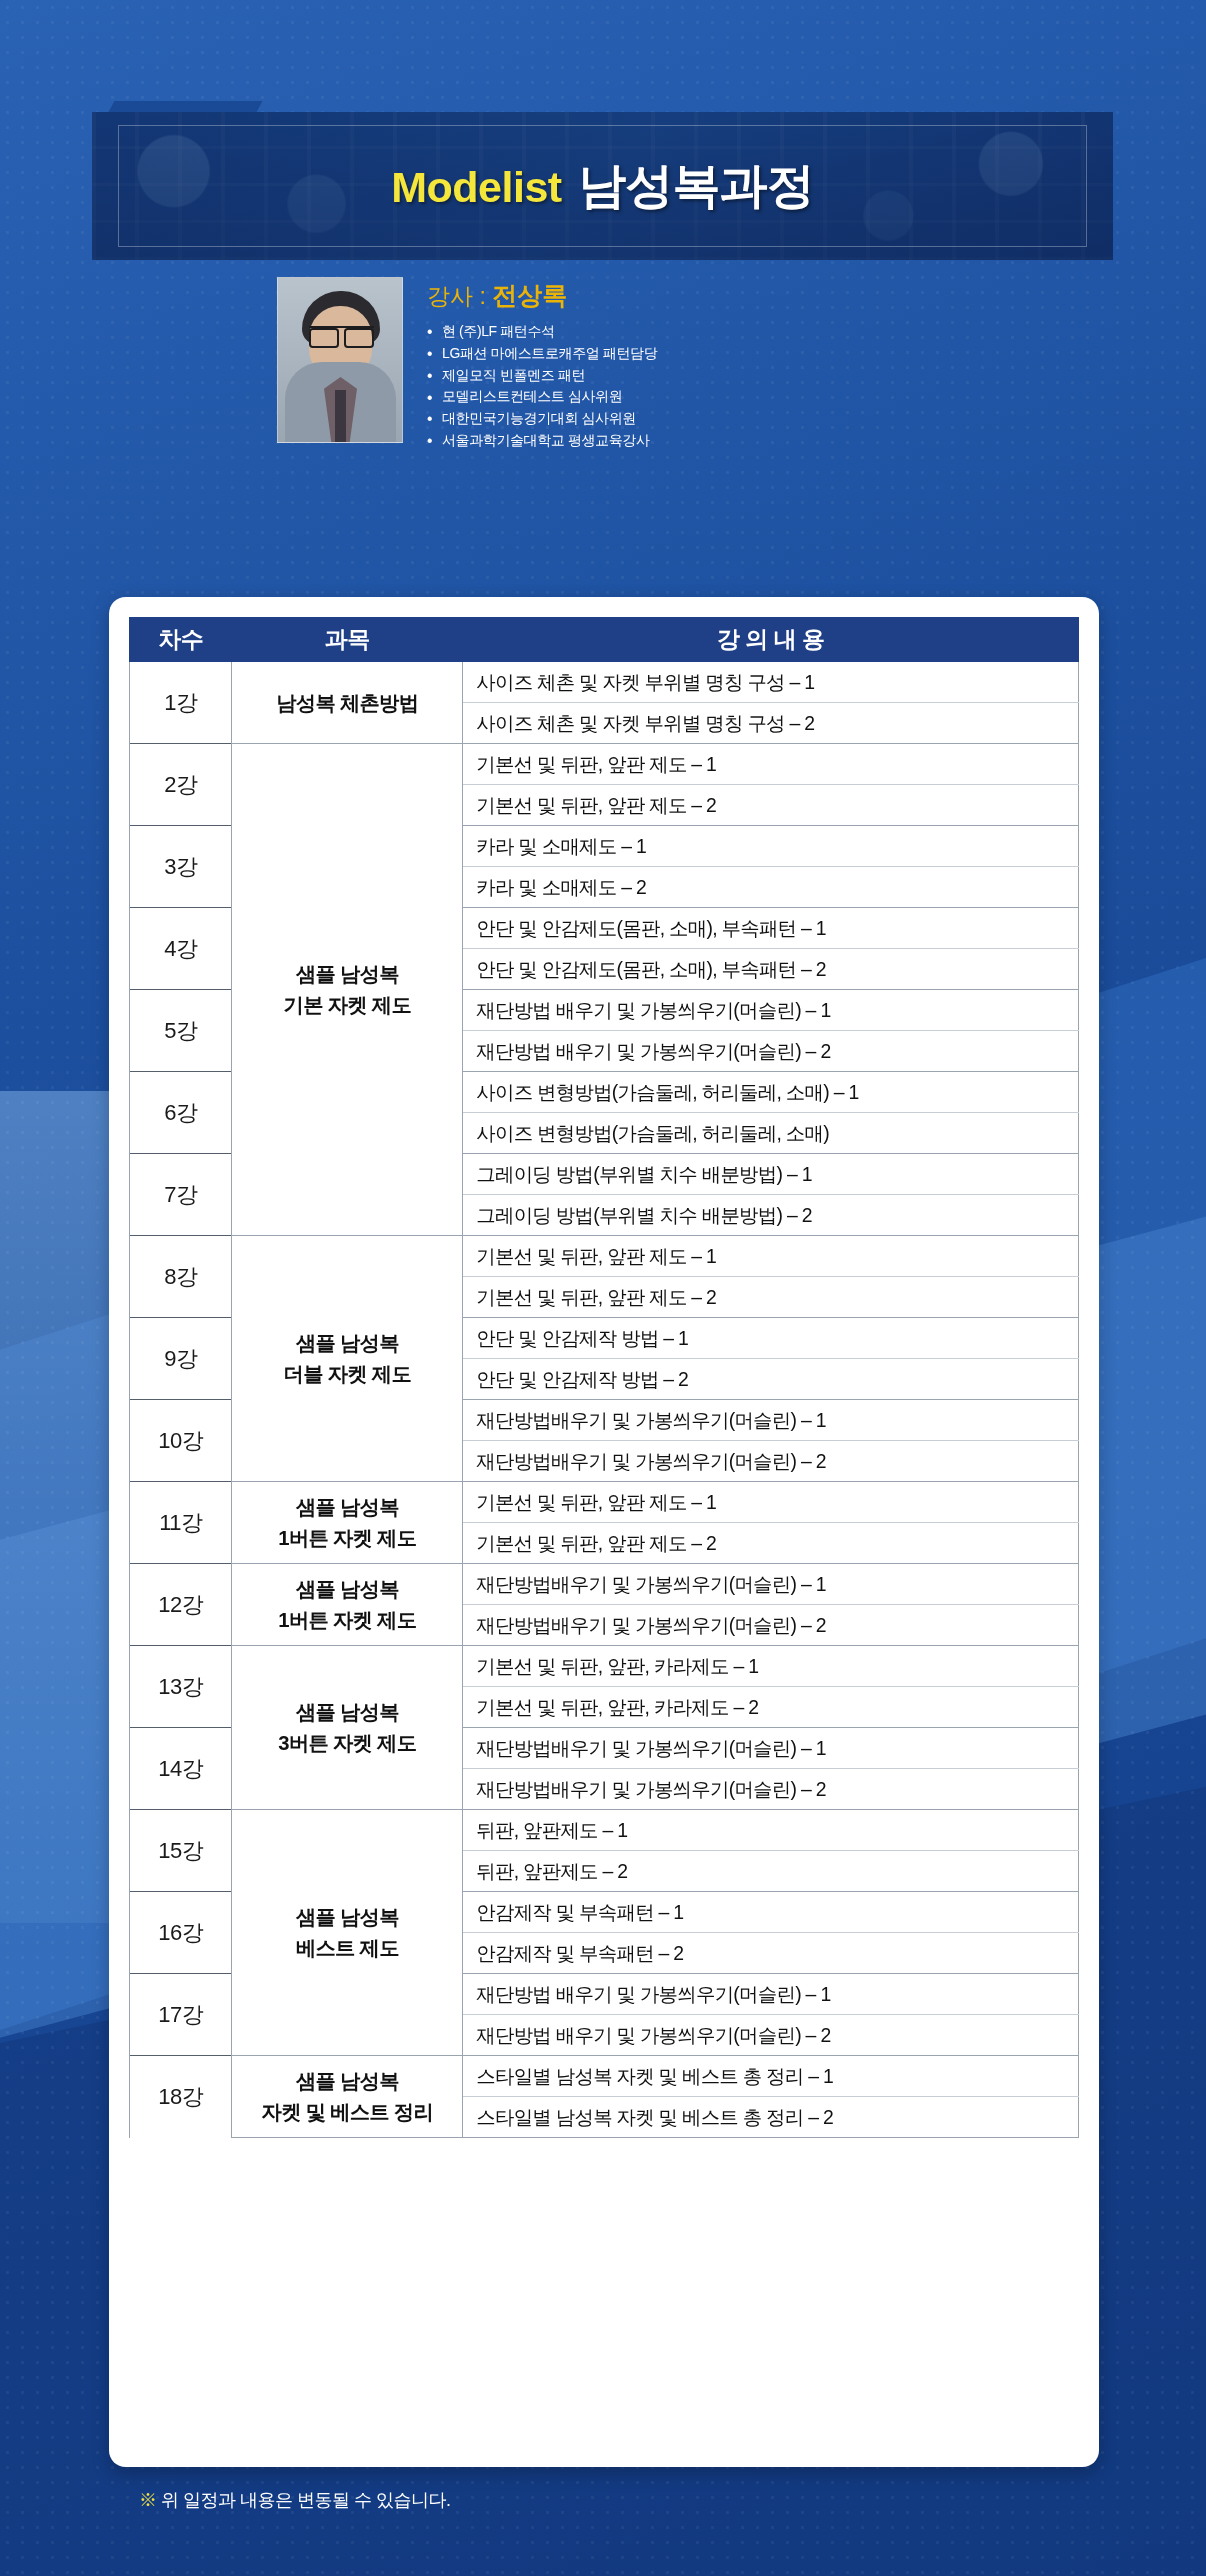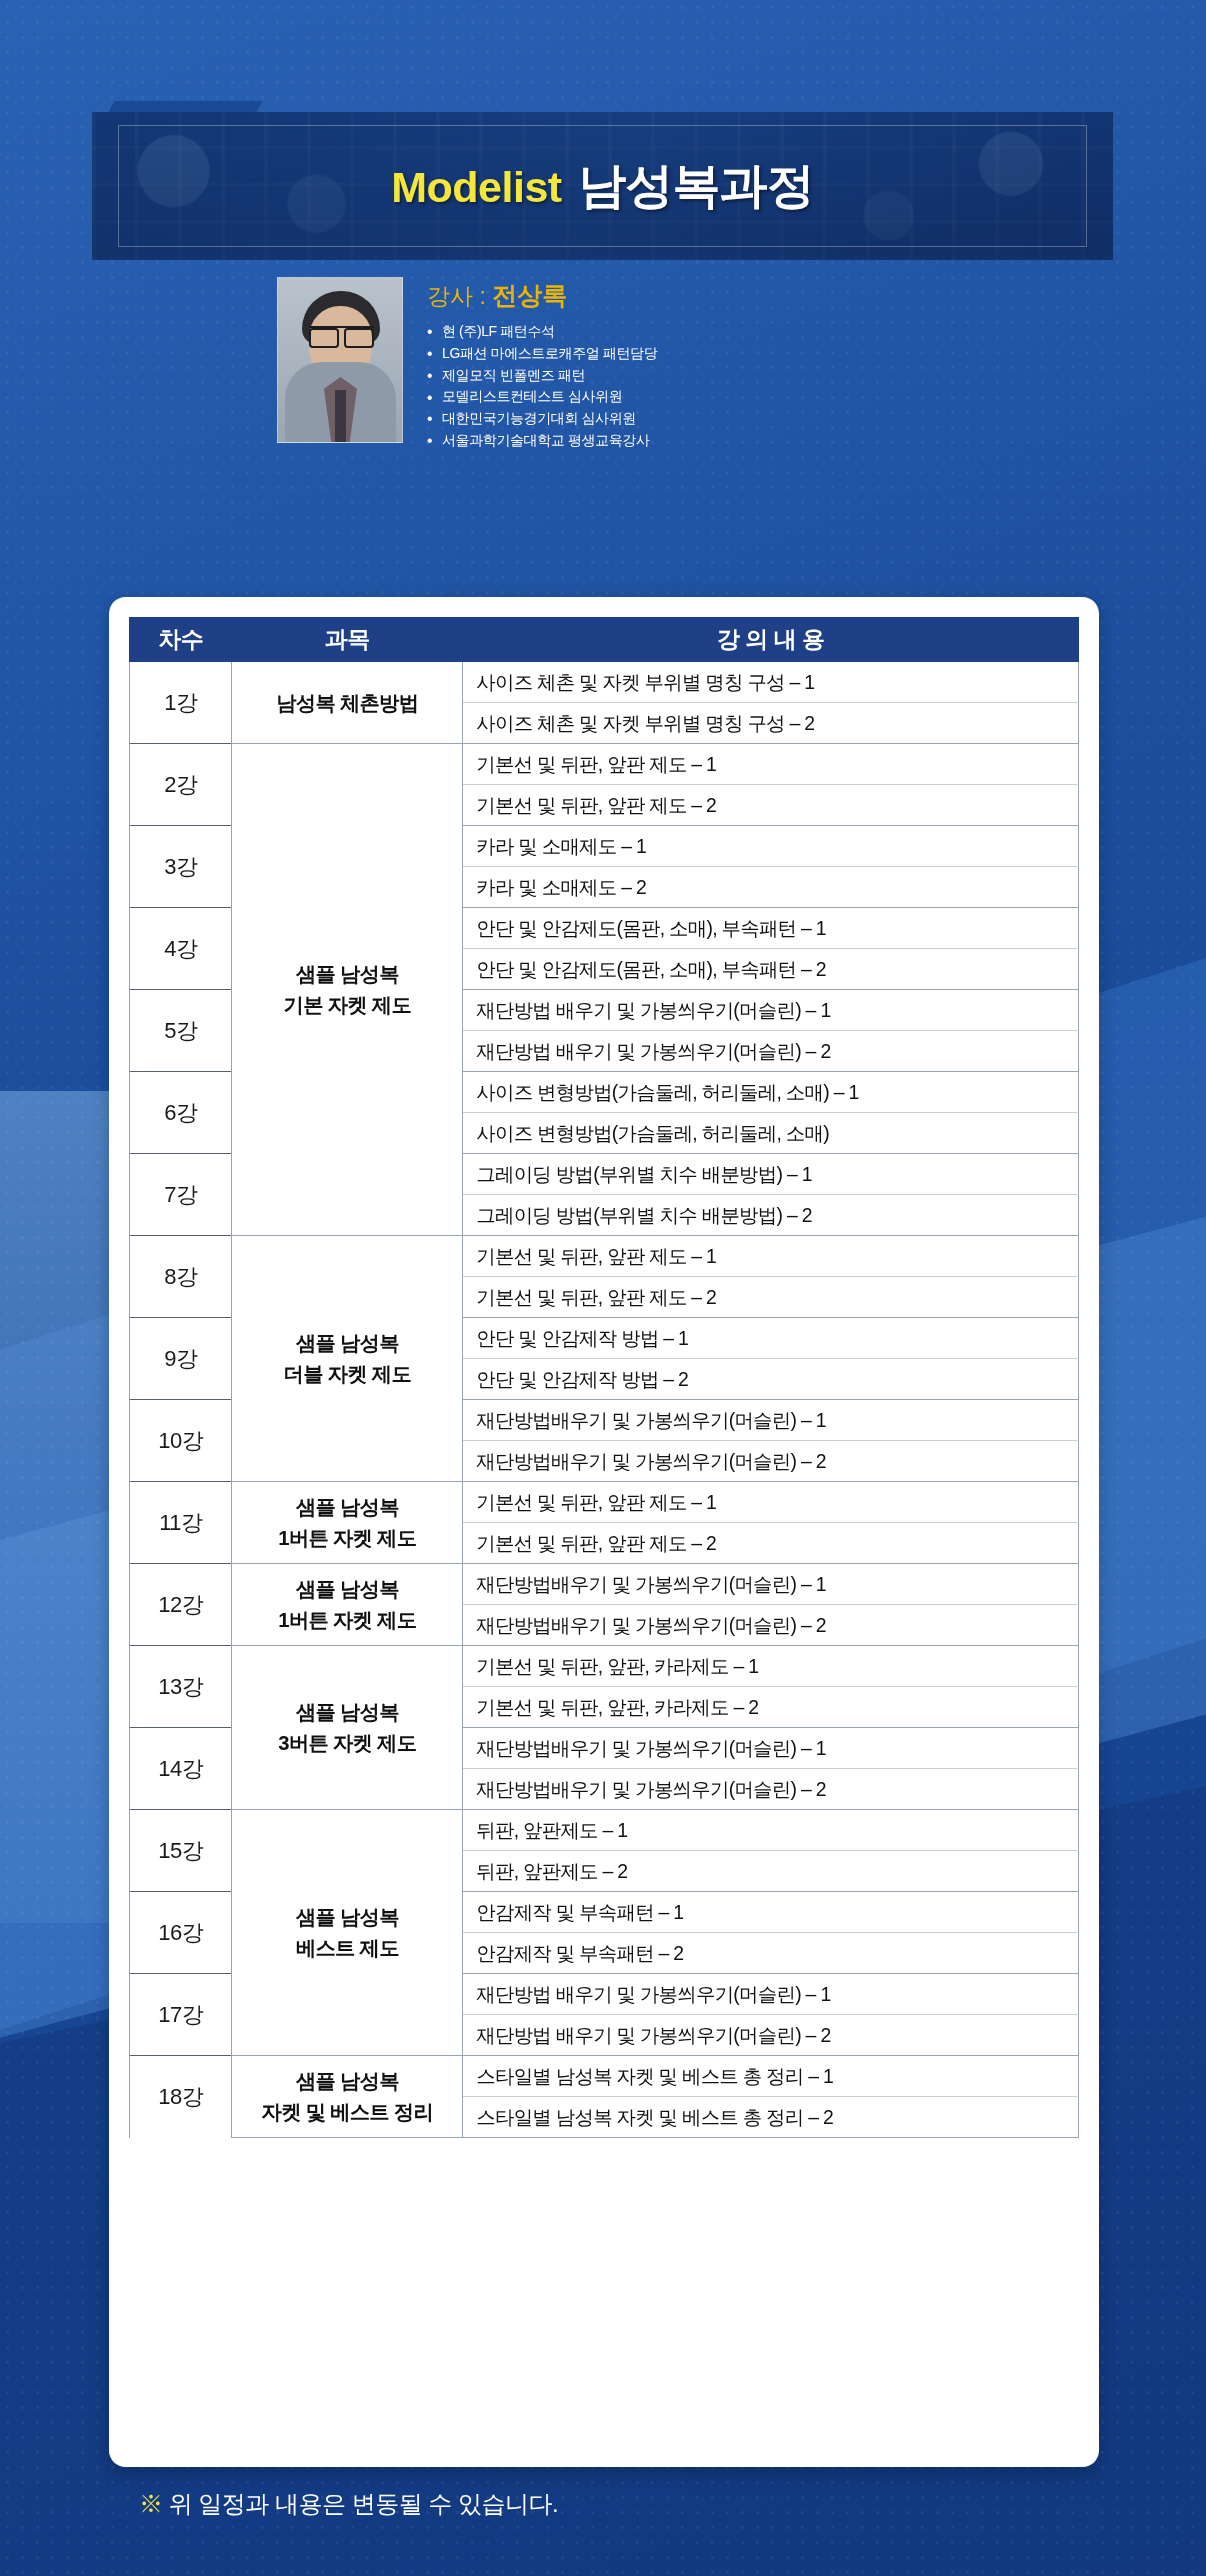--- a/index.html
+++ b/index.html
@@ -231,21 +231,21 @@
     white-space: nowrap;
   }
   td.desc.top { border-bottom: 0.9px solid #c8ced6; }
   td.desc.bot { border-top: none; }
   tr.grp-start td.num, tr.grp-start td.desc { border-top: 1.8px solid #555f6b; }
   td.num.tall { border-bottom: none; }
 
   .note {
     position: absolute;
     left: 139px; top: 2488px;
-    font-size: 24px; color: #ffffff;
+    font-size: 18px; color: #ffffff;
     letter-spacing: -0.5px;
     text-align: right;
   }
   .note .mark { color: #f5e63c; }
 </style>
 </head>
 <body>
 
 <div class="bg-base"></div>
 <div class="bg-diag-1"></div>

